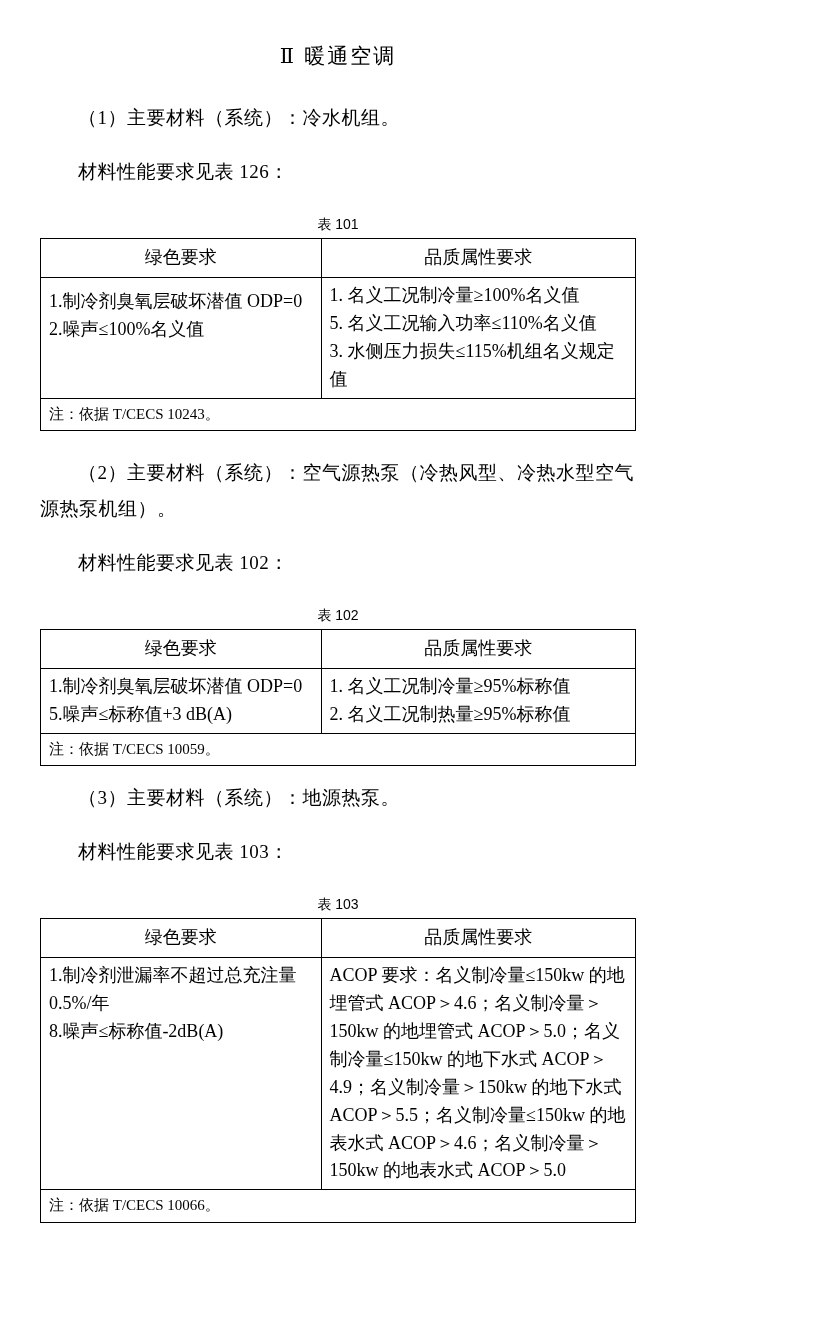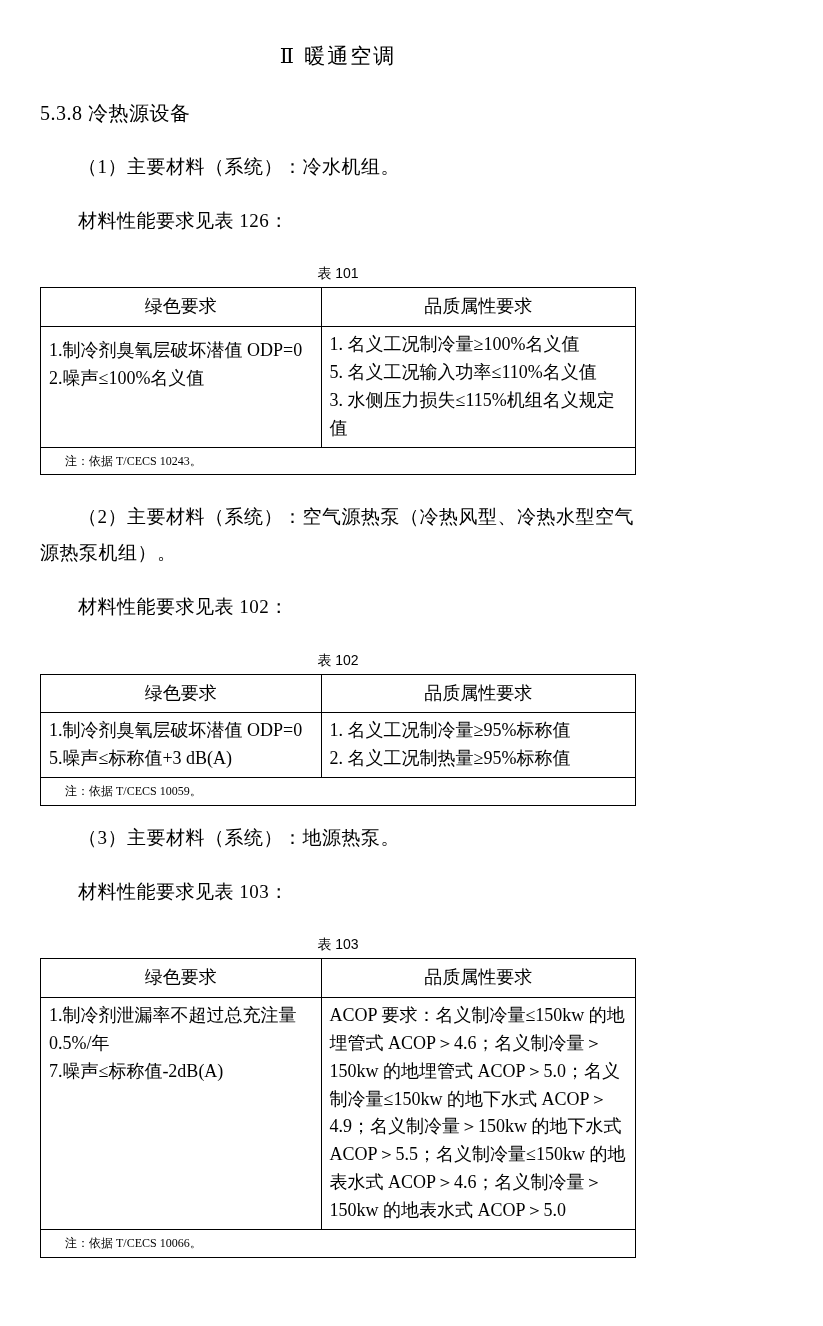--- a/index.html
+++ b/index.html
@@ -62,22 +62,22 @@
     line-height: 1.55;
     vertical-align: top;
   }
   table.doc-table td.hdr {
     text-align: center;
     font-size: 18px;
     padding: 5px 8px;
     vertical-align: middle;
   }
   table.doc-table td.note {
-    font-size: 12px;
-    padding: 4px 24px;
+    font-size: 15px;
+    padding: 4px 8px;
   }
   .cellline {
     display: block;
     white-space: nowrap;
   }
   .cellwrap {
     display: block;
   }
   .col-left { width: 47%; }
   .col-right { width: 53%; }
@@ -88,21 +88,20 @@
 </style>
 </head>
 <body>
 
 <div class="page">
 
   <div class="doc-title">
     <span class="numeral">Ⅱ</span><span>暖通空调</span>
   </div>
 
-  <div class="section-heading">5.3.8 冷热源设备</div>
 
   <p class="para">（1）主要材料（系统）：冷水机组。</p>
   <p class="para">材料性能要求见表 126：</p>
 
   <div class="tbl-caption">表 101</div>
   <table class="doc-table t1">
     <tbody>
         <tr>
       <td class="hdr col-left">绿色要求</td>
       <td class="hdr col-right">品质属性要求</td>
@@ -161,21 +160,21 @@
   <table class="doc-table">
     <tbody>
         <tr>
       <td class="hdr col-left">绿色要求</td>
       <td class="hdr col-right">品质属性要求</td>
     </tr>
     <tr>
       <td class="mid-v">
         <span class="cellline">1.制冷剂泄漏率不超过总充注量</span>
         <span class="cellline">0.5%/年</span>
-        <span class="cellline">7.噪声≤标称值-2dB(A)</span>
+        <span class="cellline">8.噪声≤标称值-2dB(A)</span>
       </td>
       <td>
         <span class="cellwrap">ACOP 要求：名义制冷量≤150kw 的地埋管式 ACOP＞4.6；名义制冷量＞150kw 的地埋管式 ACOP＞5.0；名义制冷量≤150kw 的地下水式 ACOP＞4.9；名义制冷量＞150kw 的地下水式 ACOP＞5.5；名义制冷量≤150kw 的地表水式 ACOP＞4.6；名义制冷量＞150kw 的地表水式 ACOP＞5.0</span>
       </td>
     </tr>
     <tr>
       <td class="note" colspan="2">注：依据 T/CECS  10066。</td>
     </tr>
   </tbody>
     </table>

